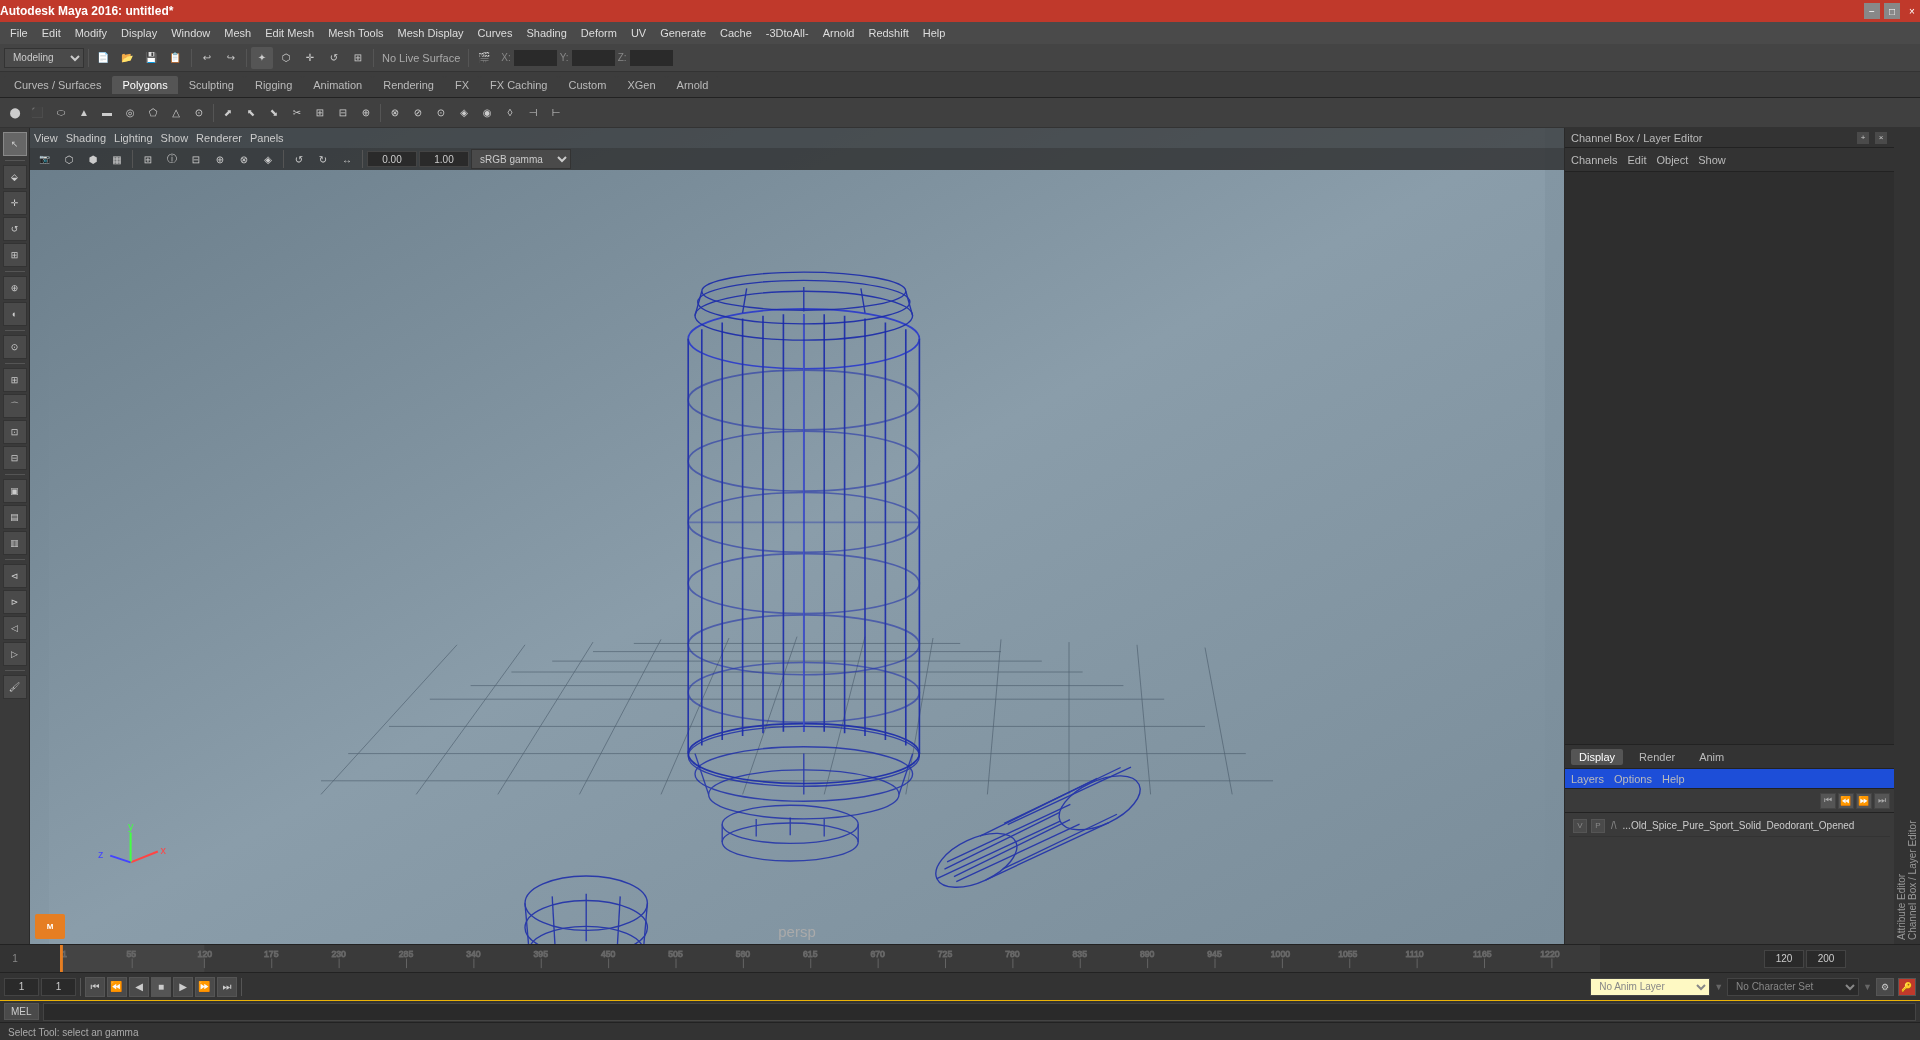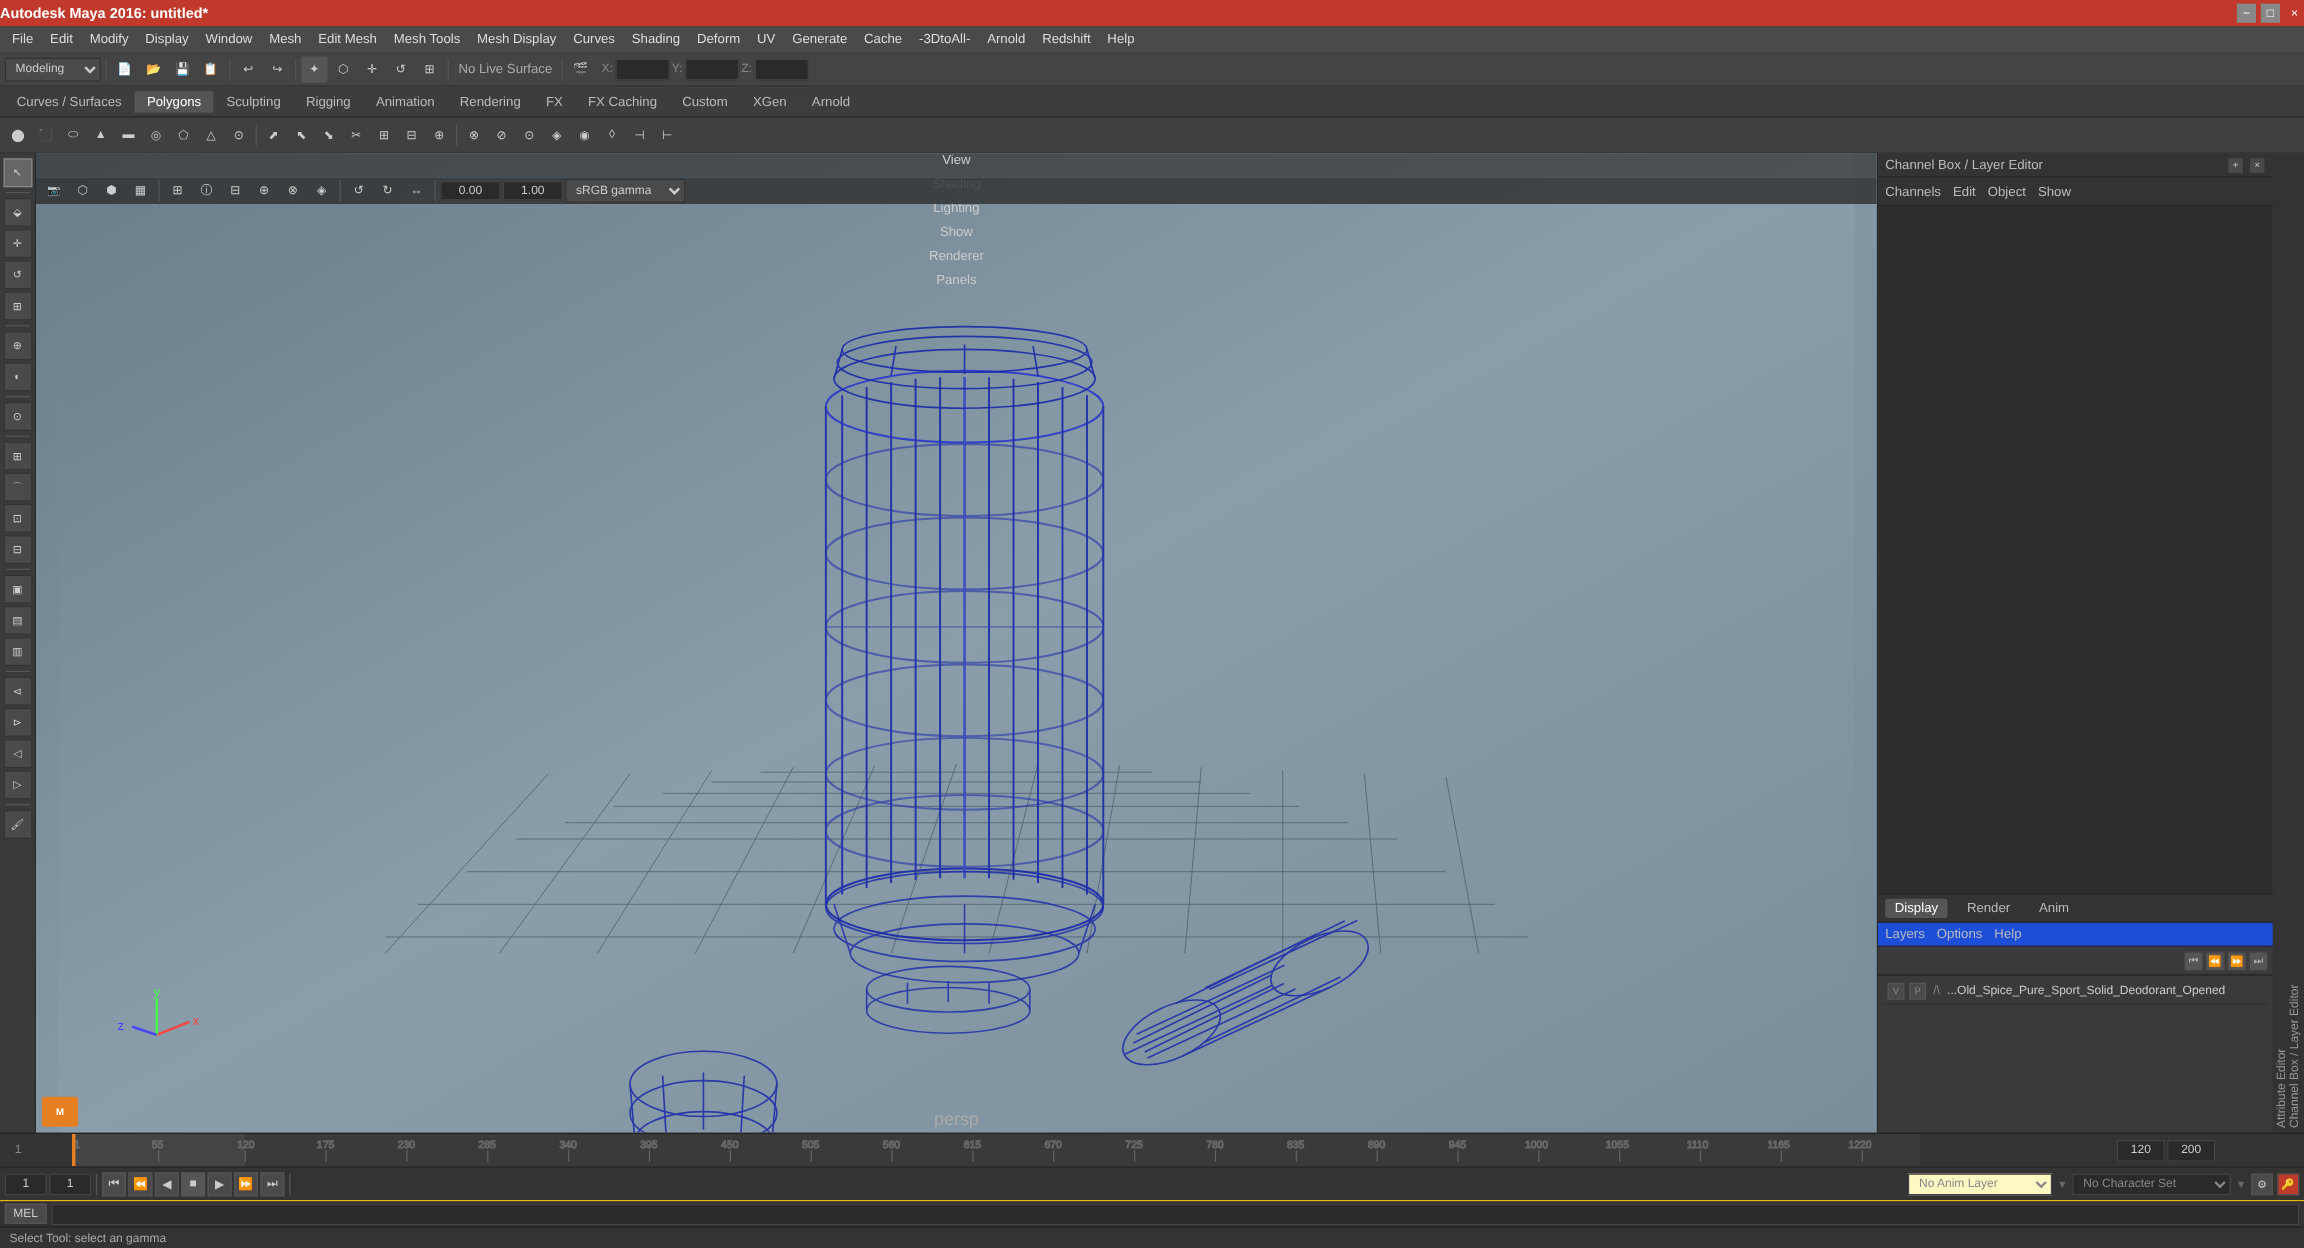--- a/index.html
+++ b/index.html
@@ -157,21 +157,20 @@
       top: 0;
       left: 0;
       right: 0;
       height: 20px;
       background: rgba(50,50,50,0.7);
       display: flex;
       align-items: center;
       padding: 0 4px;
       gap: 8px;
       z-index: 10;
-      flex-direction: column;
     }
     .vp-menu {
       color: #ccc;
       font-size: 11px;
       cursor: pointer;
     }
 
     
     #viewport-toolbar {
       position: absolute;

